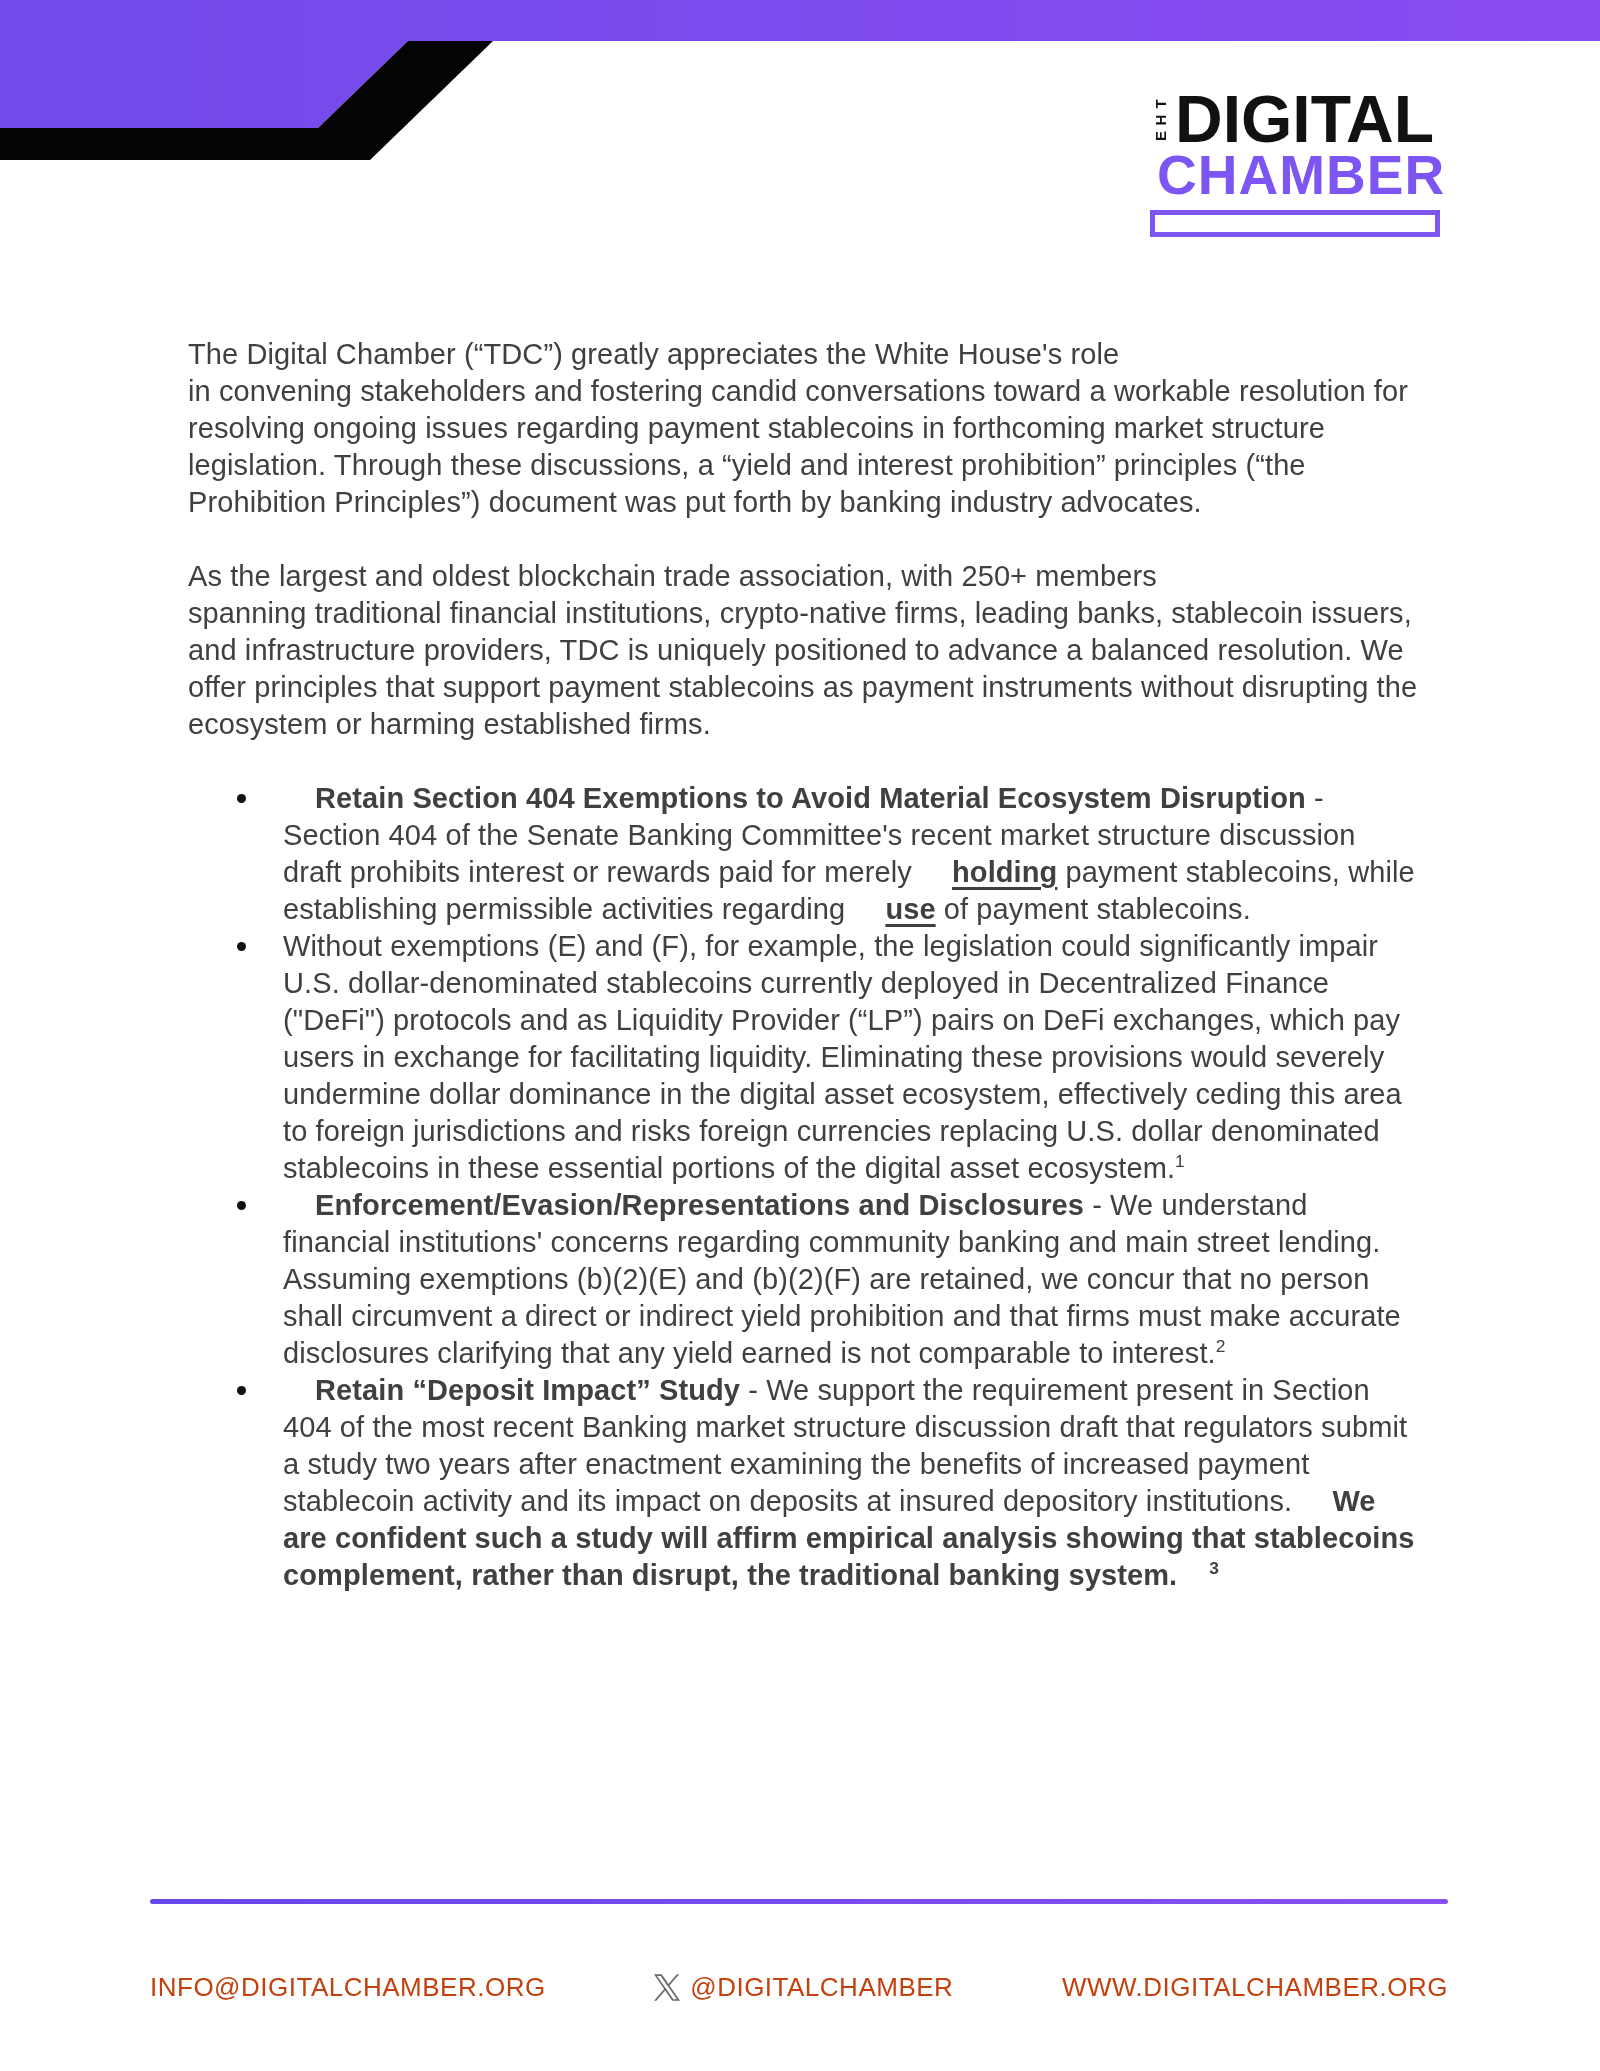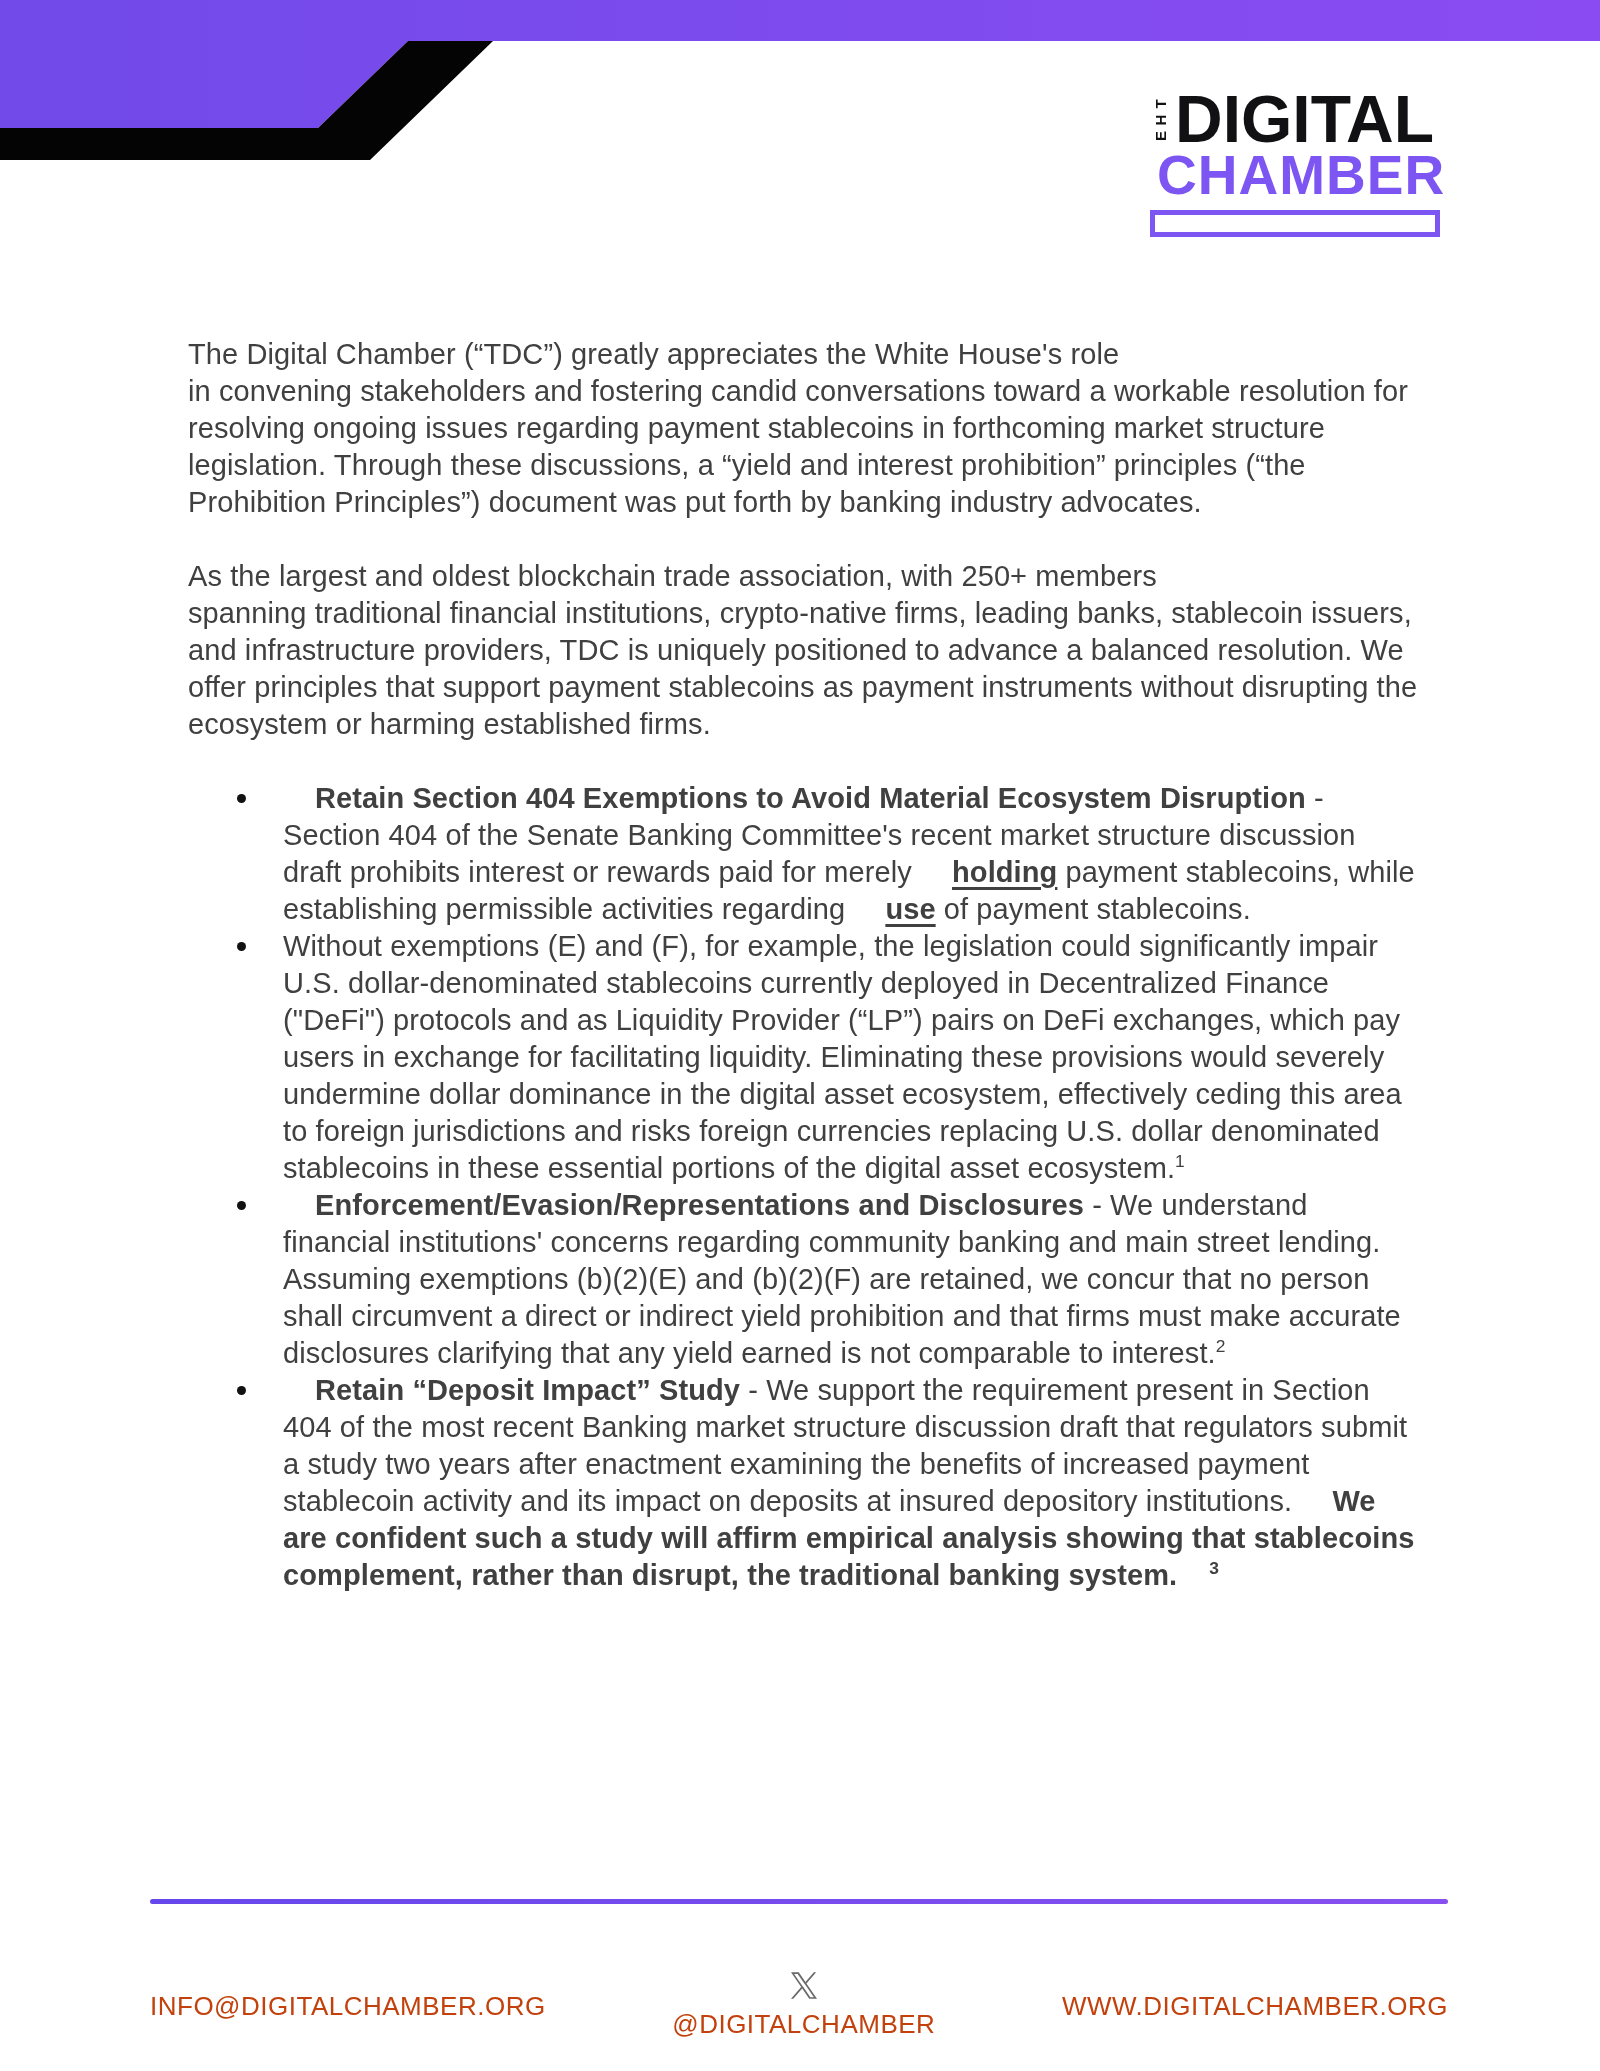--- a/index.html
+++ b/index.html
@@ -56,21 +56,21 @@
   
   .footer-line{
     position:absolute;left:150px;top:1899px;width:1298px;height:5px;border-radius:3px;
     background:linear-gradient(90deg,#6647ec,#8850f0);
   }
   .footer-row{
     position:absolute;left:150px;top:1972px;width:1298px;
     display:flex;justify-content:space-between;align-items:center;
     font-size:26px;letter-spacing:0.5px;color:#c2410c;
   }
-  .footer-x{display:flex;align-items:center;gap:10px;flex-direction:column;}
+  .footer-x{display:flex;align-items:center;gap:10px;}
   .x-icon{width:26px;height:27px;display:block;}
 </style>
 </head>
 <body>
 
 <div class="page">
 
   <svg class="banner" viewBox="0 0 1600 220" preserveAspectRatio="none" aria-hidden="true">
     <defs>
       <linearGradient id="pg" x1="0" y1="0" x2="1" y2="0">

